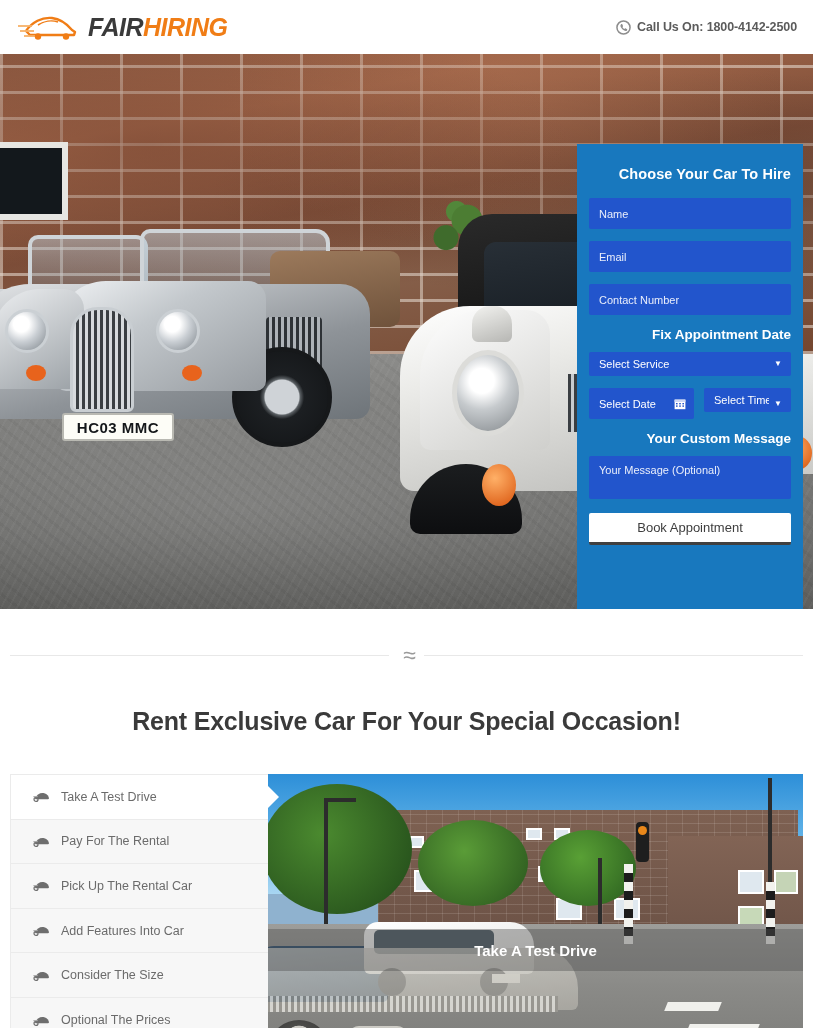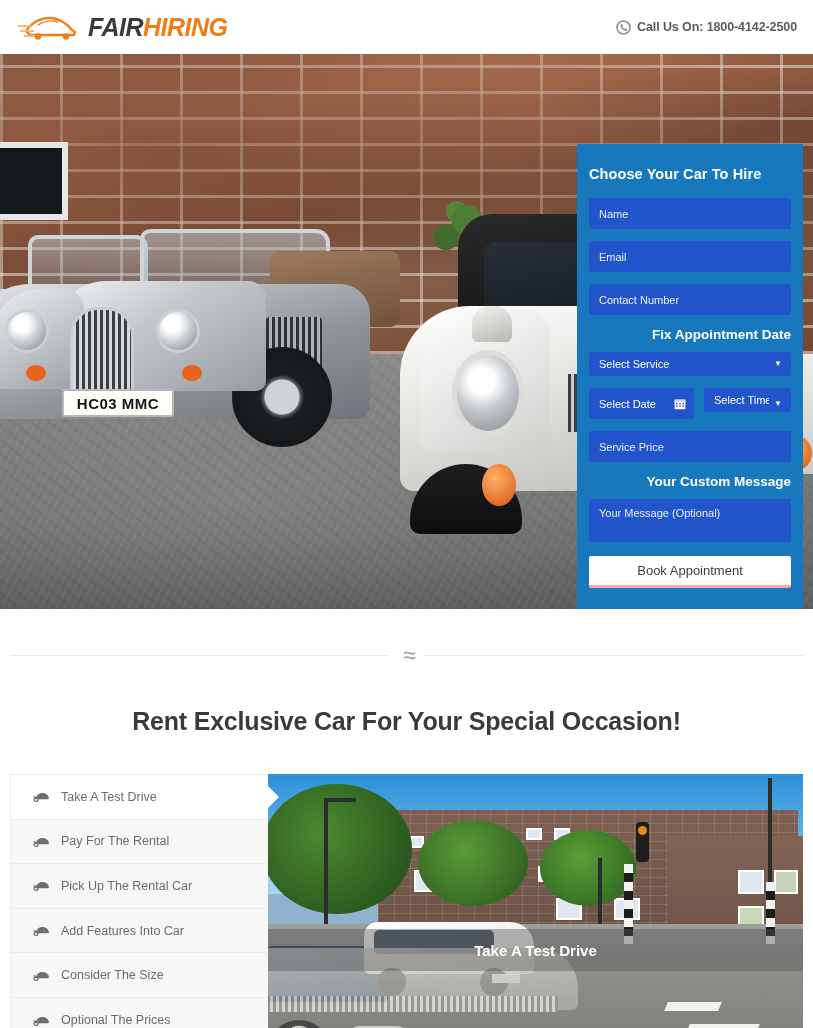--- a/index.html
+++ b/index.html
@@ -116,21 +116,21 @@
     background: radial-gradient(circle at 35% 32%, #ffffff 0 22%, #c9ced3 50%, #7e858b 100%);
     border:3px solid #cbd0d4;
   }
   .car-a .lamp2 {
     position:absolute; left:186px; top:80px; width:44px; height:44px;
     border-radius:50%;
     background: radial-gradient(circle at 35% 32%, #ffffff 0 22%, #c9ced3 50%, #7e858b 100%);
     border:3px solid #cbd0d4;
   }
   .car-a .plate {
-    position:absolute; left:92px; top:160px; width:112px; height:28px;
+    position:absolute; left:92px; top:184px; width:112px; height:28px;
     background:#fdfdf7; border:2px solid #b9b9b2; border-radius:3px;
     font:bold 15px "Liberation Sans", sans-serif; color:#14171a;
     display:flex; align-items:center; justify-content:center; letter-spacing:.5px;
   }
   .car-a .ind-l{position:absolute;left:56px;top:136px;width:20px;height:16px;border-radius:50%;background:#e8631c;}
   .car-a .ind-r{position:absolute;left:212px;top:136px;width:20px;height:16px;border-radius:50%;background:#e8631c;}
   .car-a .wheel {
     position:absolute; left:262px; top:118px; width:100px; height:100px; border-radius:50%;
     background: radial-gradient(circle at 50% 50%, #cfd3d7 0 26%, #5c6165 28%, #1c1f22 34%, #121416 100%);
     border:4px solid #16181a;
@@ -221,21 +221,21 @@
     background:linear-gradient(160deg,#f2f2ef,#c4c4c1);}
   .car-c .i{position:absolute;left:26px;top:82px;width:30px;height:34px;border-radius:50%;
     background:radial-gradient(circle at 38% 34%,#ffae63,#d6510b);}
 
   
   .form-panel {
     position:absolute; left:577px; top:90px; width:226px; height:466px;
     background:#1878be; padding:14px 12px 12px;
   }
   .form-title {
-    color:#ffffff; font-size:14.5px; font-weight:bold; text-align:left;
+    color:#ffffff; font-size:14.5px; font-weight:bold; text-align:right;
     margin: 8px 0 16px; letter-spacing:.1px;
   }
   .f-input {
     display:block; width:100%; height:31px;
     background:#2255cc; border:none; border-radius:2px;
     color:#ffffff; font-size:11px; font-family:"Liberation Sans", sans-serif;
     padding:0 10px; margin-bottom:12px; outline:none;
   }
   .f-input::placeholder { color:#e9eefb; opacity:1; }
   .sub-title {
@@ -262,21 +262,21 @@
   .cal-ic { margin-left:auto; width:12px; height:12px; display:block; }
   .f-textarea {
     display:block; width:100%; height:43px; resize:none;
     background:#2255cc; border:none; border-radius:2px;
     color:#ffffff; font-size:11px; font-family:"Liberation Sans", sans-serif;
     padding:8px 10px; outline:none; margin-bottom:14px;
   }
   .f-textarea::placeholder { color:#e9eefb; opacity:1; }
   .book-btn {
     display:block; width:100%; height:32px;
-    background:#ffffff; border:none; border-bottom:3px solid #fca5a5;
+    background:#ffffff; border:none; border-bottom:3px solid #404040;
     color:#3d3d3d; font-size:13px; font-family:"Liberation Sans", sans-serif;
     cursor:pointer; border-radius:2px;
   }
 
   
   .divider-wrap {
     position:relative; height:92px; display:flex; align-items:center; justify-content:center;
   }
   .divider-line {
     position:absolute; left:10px; right:10px; top:50%; height:1px; background:#e8e8e8;
@@ -485,21 +485,20 @@
         </svg>
       </div>
       <div class="f-select-wrap" style="margin-bottom:0">
         <select class="f-select">
           <option>Select Time</option>
         </select>
         <span class="caret">▼</span>
       </div>
     </div>
 
-    <input class="f-input" type="text" placeholder="Service Price" style="">
 
     <div class="sub-title">Your Custom Message</div>
 
     <textarea class="f-textarea" placeholder="Your Message (Optional)" style=""></textarea>
 
     <button class="book-btn">Book Appointment</button>
   </div>
 </section>
 
 <div class="divider-wrap">

